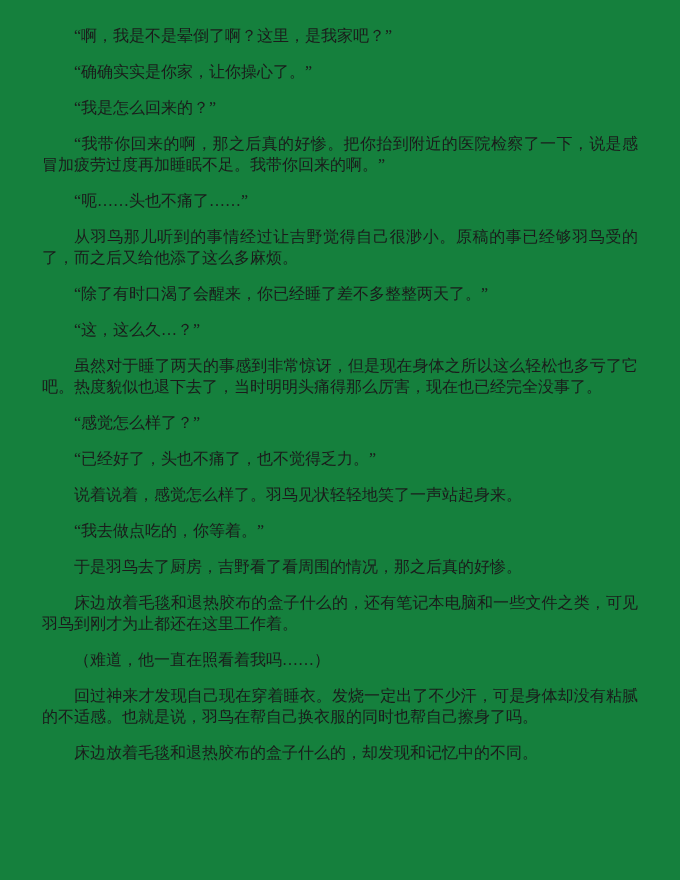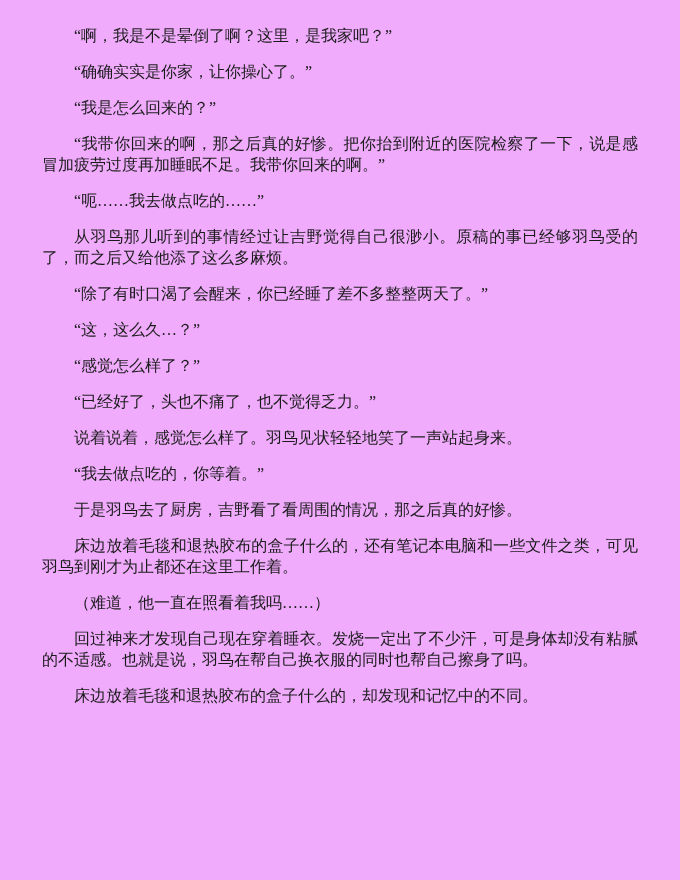--- a/index.html
+++ b/index.html
@@ -10,45 +10,46 @@
   body {
     width: 680px;
     height: 880px;
     overflow: hidden;
   }
   .page {
     box-sizing: border-box;
     width: 680px;
     height: 880px;
     padding: 25px 42px 0 42px;
-    background: #f0abfc;
+    background: #15803d;
     font-family: "Liberation Serif", "DejaVu Serif", serif;
     font-size: 16px;
     color: #1b1b1b;
   }
   .page p {
     margin: 0 0 15px 0;
     line-height: 21px;
     text-indent: 2em;
     text-align: justify;
     word-break: break-all;
   }
 </style>
 </head>
 <body>
 
 <div class="page">
   <p>“啊，我是不是晕倒了啊？这里，是我家吧？”</p>
   <p>“确确实实是你家，让你操心了。”</p>
   <p>“我是怎么回来的？”</p>
   <p>“我带你回来的啊，那之后真的好惨。把你抬到附近的医院检察了一下，说是感冒加疲劳过度再加睡眠不足。我带你回来的啊。”</p>
-  <p>“呃……我去做点吃的……”</p>
+  <p>“呃……头也不痛了……”</p>
   <p>从羽鸟那儿听到的事情经过让吉野觉得自己很渺小。原稿的事已经够羽鸟受的了，而之后又给他添了这么多麻烦。</p>
   <p>“除了有时口渴了会醒来，你已经睡了差不多整整两天了。”</p>
   <p>“这，这么久…？”</p>
+  <p>虽然对于睡了两天的事感到非常惊讶，但是现在身体之所以这么轻松也多亏了它吧。热度貌似也退下去了，当时明明头痛得那么厉害，现在也已经完全没事了。</p>
   <p>“感觉怎么样了？”</p>
   <p>“已经好了，头也不痛了，也不觉得乏力。”</p>
   <p>说着说着，感觉怎么样了。羽鸟见状轻轻地笑了一声站起身来。</p>
   <p>“我去做点吃的，你等着。”</p>
   <p>于是羽鸟去了厨房，吉野看了看周围的情况，那之后真的好惨。</p>
   <p>床边放着毛毯和退热胶布的盒子什么的，还有笔记本电脑和一些文件之类，可见羽鸟到刚才为止都还在这里工作着。</p>
   <p>（难道，他一直在照看着我吗……）</p>
   <p>回过神来才发现自己现在穿着睡衣。发烧一定出了不少汗，可是身体却没有粘腻的不适感。也就是说，羽鸟在帮自己换衣服的同时也帮自己擦身了吗。</p>
   <p>床边放着毛毯和退热胶布的盒子什么的，却发现和记忆中的不同。</p>
 </div>

